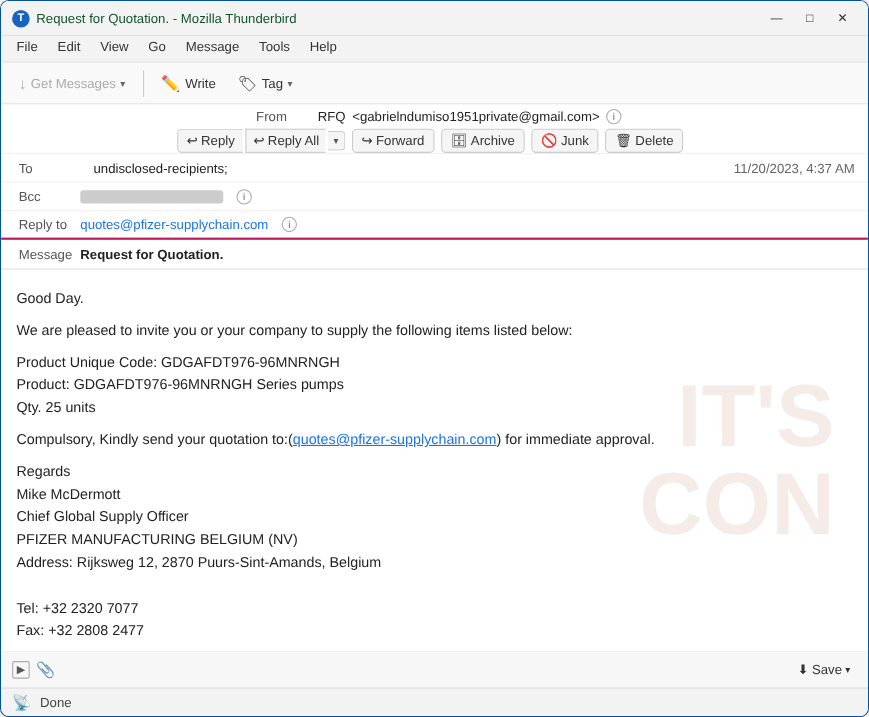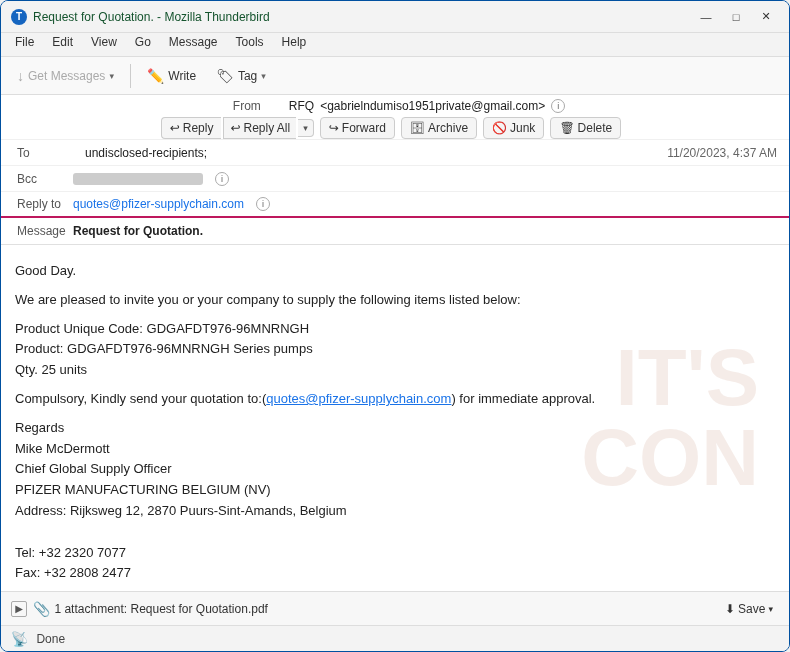--- a/index.html
+++ b/index.html
@@ -466,21 +466,20 @@
         <br>
         <span>Tel: +32 2320 7077</span><br>
         <span>Fax: +32 2808 2477</span>
       </p>
     </div>
   </div>
 
   <div class="attachment-bar">
     <div class="attach-toggle">▶</div>
     <span class="attach-icon">📎</span>
-    <span class="attach-text">1 attachment: Request for Quotation.pdf</span>
     <div class="attach-spacer"></div>
     <div class="attach-save">
       <span>⬇</span>
       <span>Save</span>
       <span style="font-size:9px;">▾</span>
     </div>
   </div>
 
   <div class="status-bar">
     <span class="status-wifi">📡</span>

